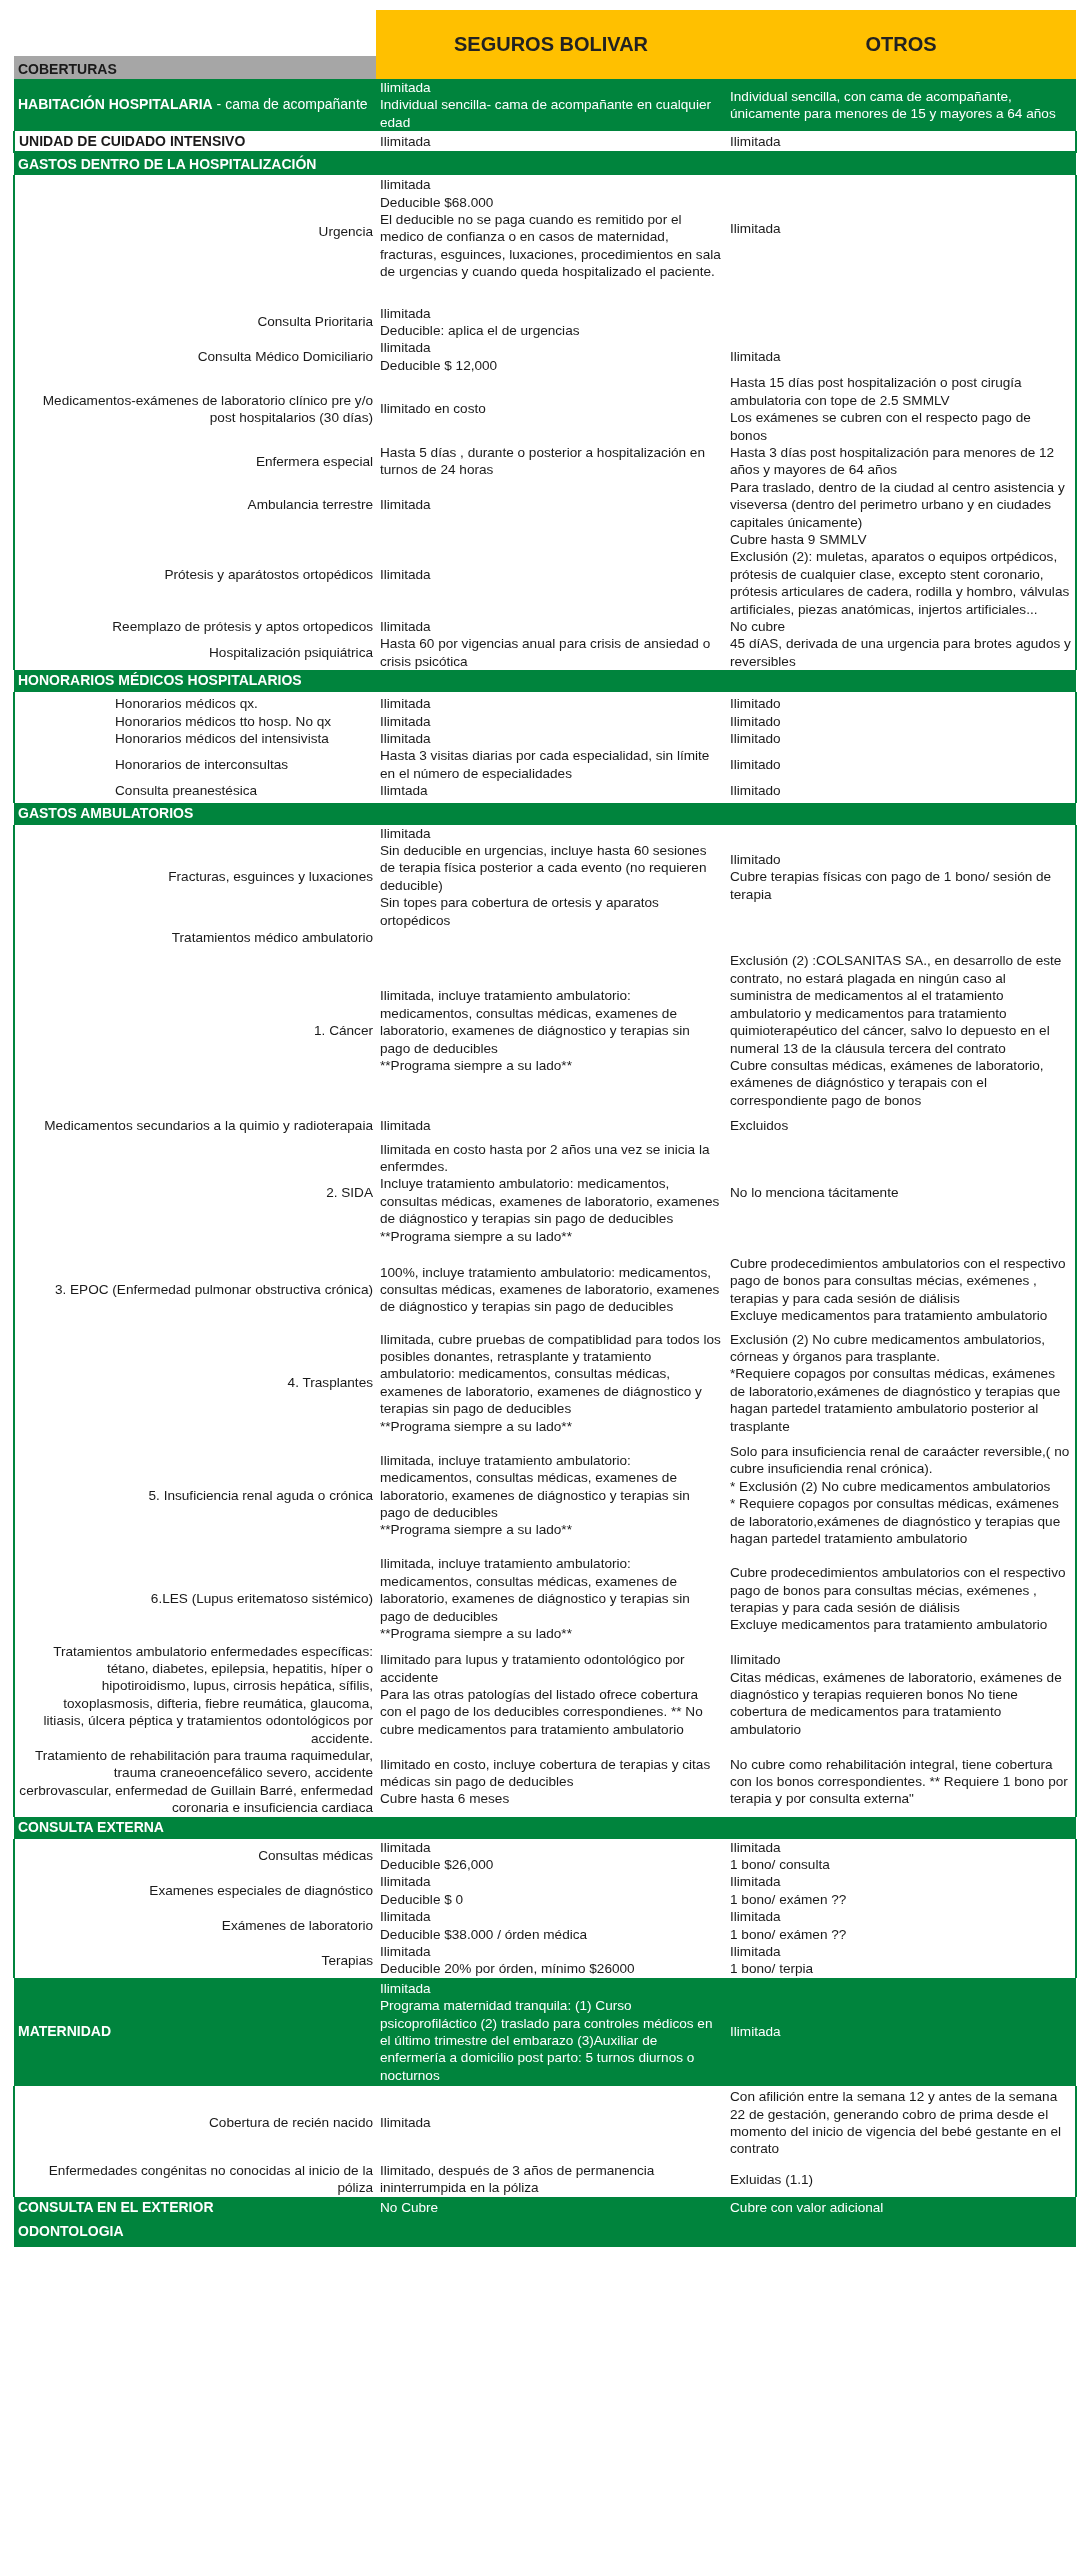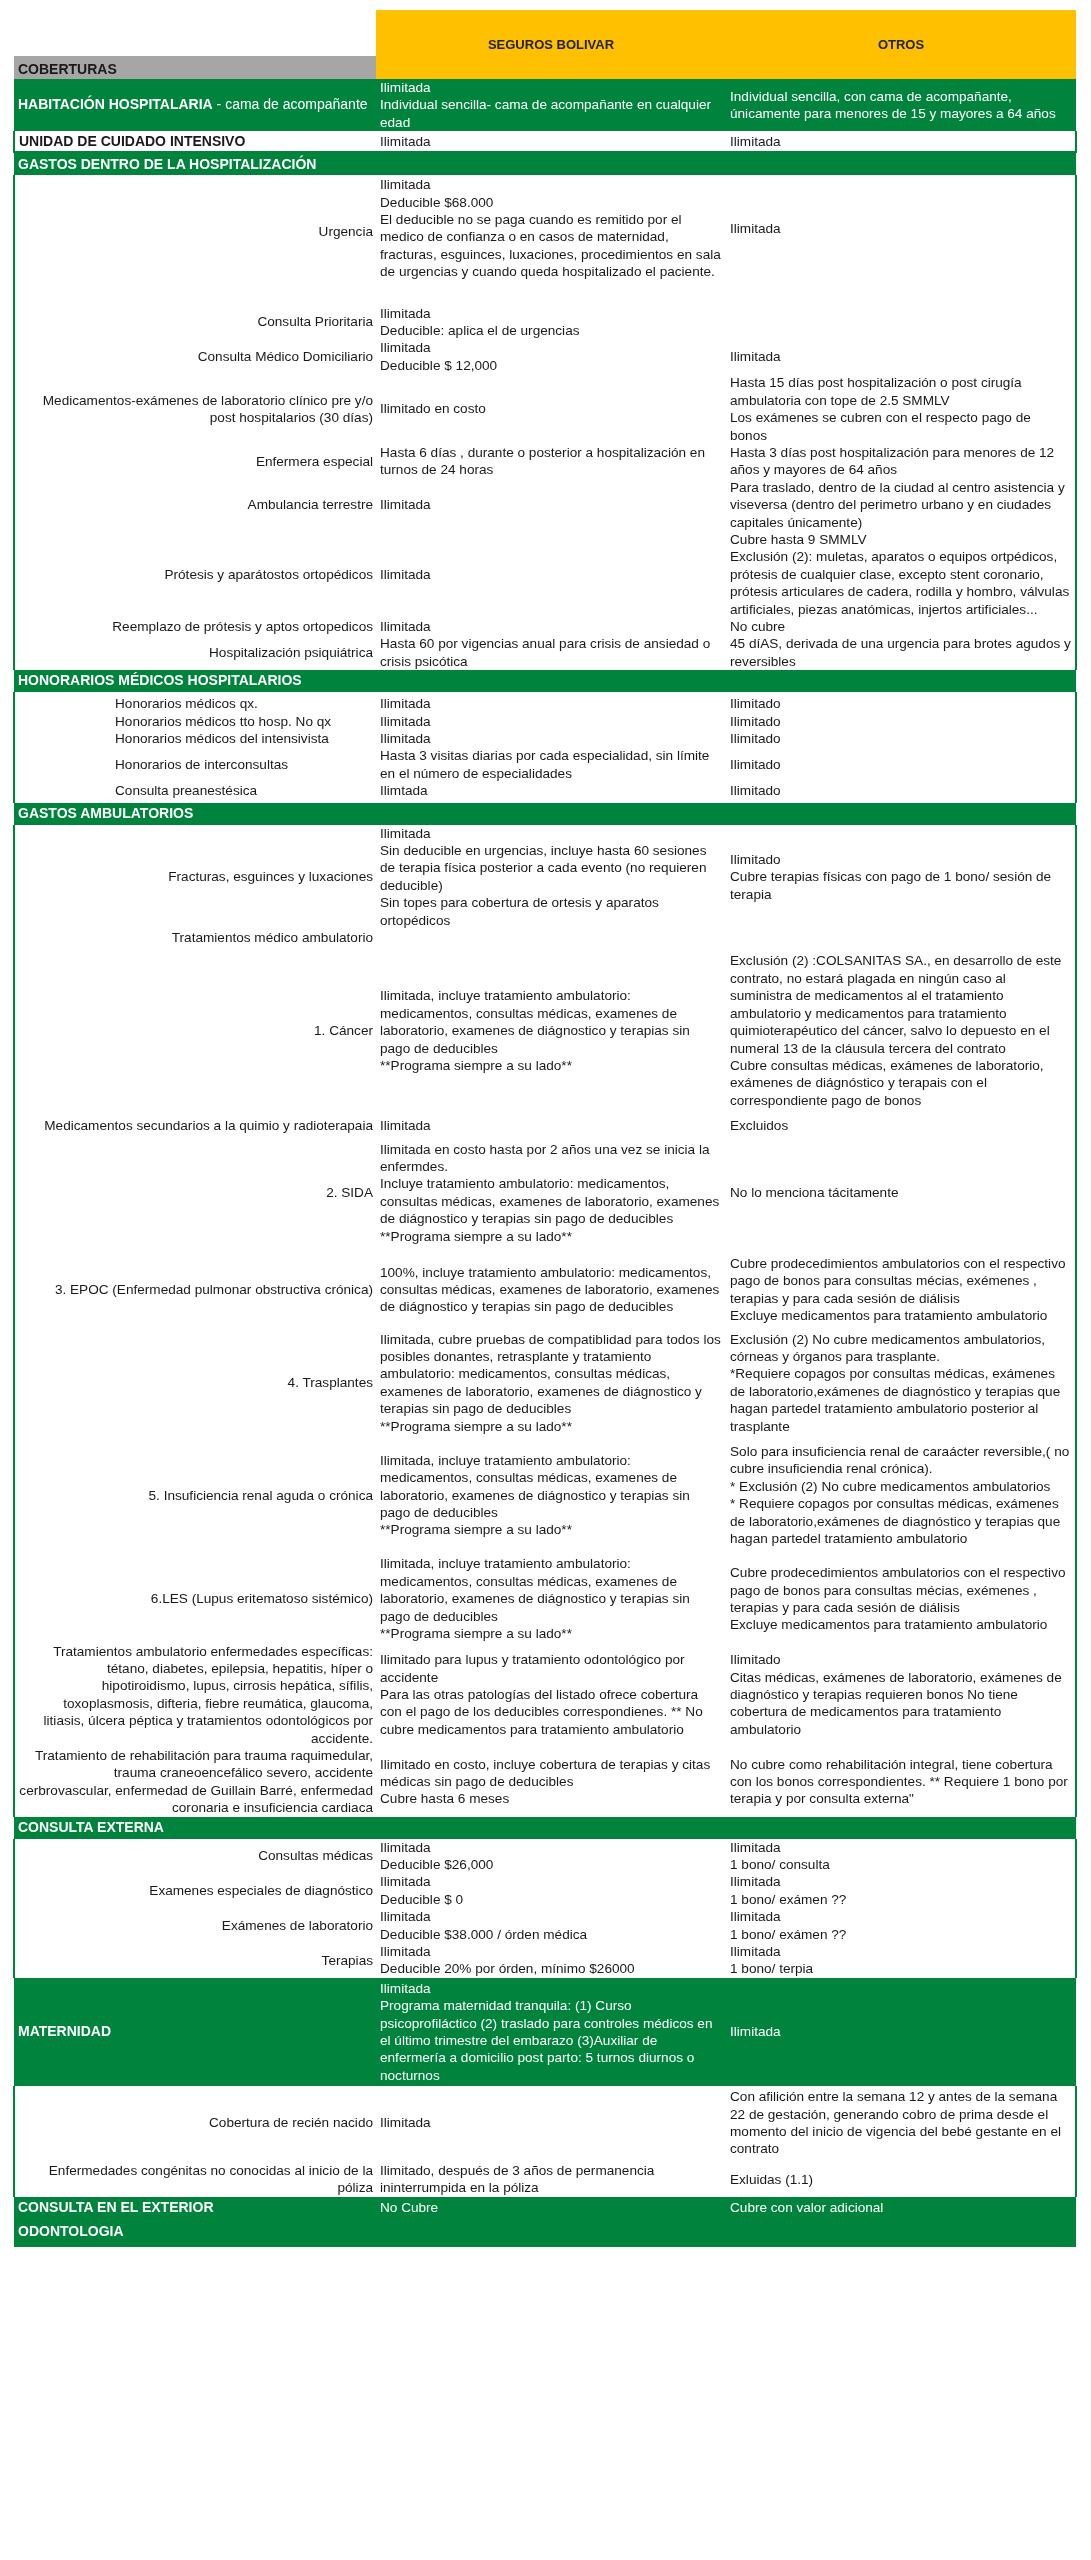--- a/index.html
+++ b/index.html
@@ -2,21 +2,21 @@
 <html><head>
 <meta charset="utf-8">
 <style>
   html, body { margin: 0; padding: 0; background: #ffffff; }
   body { width: 1091px; height: 2560px; overflow: hidden; font-family: "Liberation Sans", sans-serif; color: #1a1a1a; }
   .wrap { position: absolute; left: 13px; top: 10px; width: 1062px; }
   table { border-collapse: collapse; width: 1062px; table-layout: fixed; font-size: 13.6px; line-height: 17.4px; }
   col.c1 { width: 362px; } col.c2 { width: 350px; } col.c3 { width: 350px; }
   td { padding: 0 4px 0 4px; vertical-align: middle; white-space: pre-line; }
   .hdr-blank { background: #ffffff; height: 46px; }
-  .hdr-yellow { background: #ffc000; font-weight: bold; text-align: center; font-size: 13px; color: #222; }
+  .hdr-yellow { background: #ffc000; font-weight: bold; text-align: center; font-size: 20px; color: #222; }
   .cob { background: #a6a6a6; font-weight: bold; font-size: 14px; height: 22px; vertical-align: bottom; padding-bottom: 1px; }
   .green { background: #00843d; color: #ffffff; }
   .green td { color: #ffffff; }
   .sect td { background: #00843d; color: #fff; font-weight: bold; height: 22px; font-size: 14px; }
   .white-row td { background: #ffffff; }
   .body-row td.lab { text-align: right; padding-right: 3px; }
   .uci td { border-bottom: 2px solid #00843d; font-weight: normal; }
   .uci td.lab { font-weight: bold; text-align: left; }
   .honor td.lab { text-align: left; padding-left: 100px; }
   .mat td { padding-top: 2px; padding-bottom: 2px; }
@@ -80,21 +80,21 @@
           <td style="border-right: 2px solid rgb(0, 132, 61);">Ilimitada</td>
         </tr>
         <tr class="body-row white-row">
           <td class="lab" style="border-left: 2px solid rgb(0, 132, 61);">Medicamentos-exámenes de laboratorio clínico pre y/o post hospitalarios (30 días)</td>
           <td>Ilimitado en costo</td>
           <td style="border-right: 2px solid rgb(0, 132, 61);">Hasta 15 días post hospitalización o post cirugía ambulatoria con tope de 2.5 SMMLV
 Los exámenes se cubren con el respecto pago de bonos</td>
         </tr>
         <tr class="body-row white-row">
           <td class="lab" style="border-left: 2px solid rgb(0, 132, 61);">Enfermera especial</td>
-          <td>Hasta  6 días , durante o  posterior a hospitalización en turnos de 24 horas</td>
+          <td>Hasta  5 días , durante o  posterior a hospitalización en turnos de 24 horas</td>
           <td style="border-right: 2px solid rgb(0, 132, 61);">Hasta 3 días post hospitalización para menores de 12 años y mayores de 64 años</td>
         </tr>
         <tr class="body-row white-row">
           <td class="lab" style="border-left: 2px solid rgb(0, 132, 61);">Ambulancia terrestre</td>
           <td>Ilimitada</td>
           <td style="border-right: 2px solid rgb(0, 132, 61);">Para traslado, dentro de la ciudad al centro asistencia y viseversa (dentro del perimetro urbano y en ciudades capitales únicamente)</td>
         </tr>
         <tr class="body-row white-row">
           <td class="lab" style="border-left: 2px solid rgb(0, 132, 61); padding-top: 0px;">Prótesis y aparátostos ortopédicos</td>
           <td style="padding-top: 0px;">Ilimitada</td>

